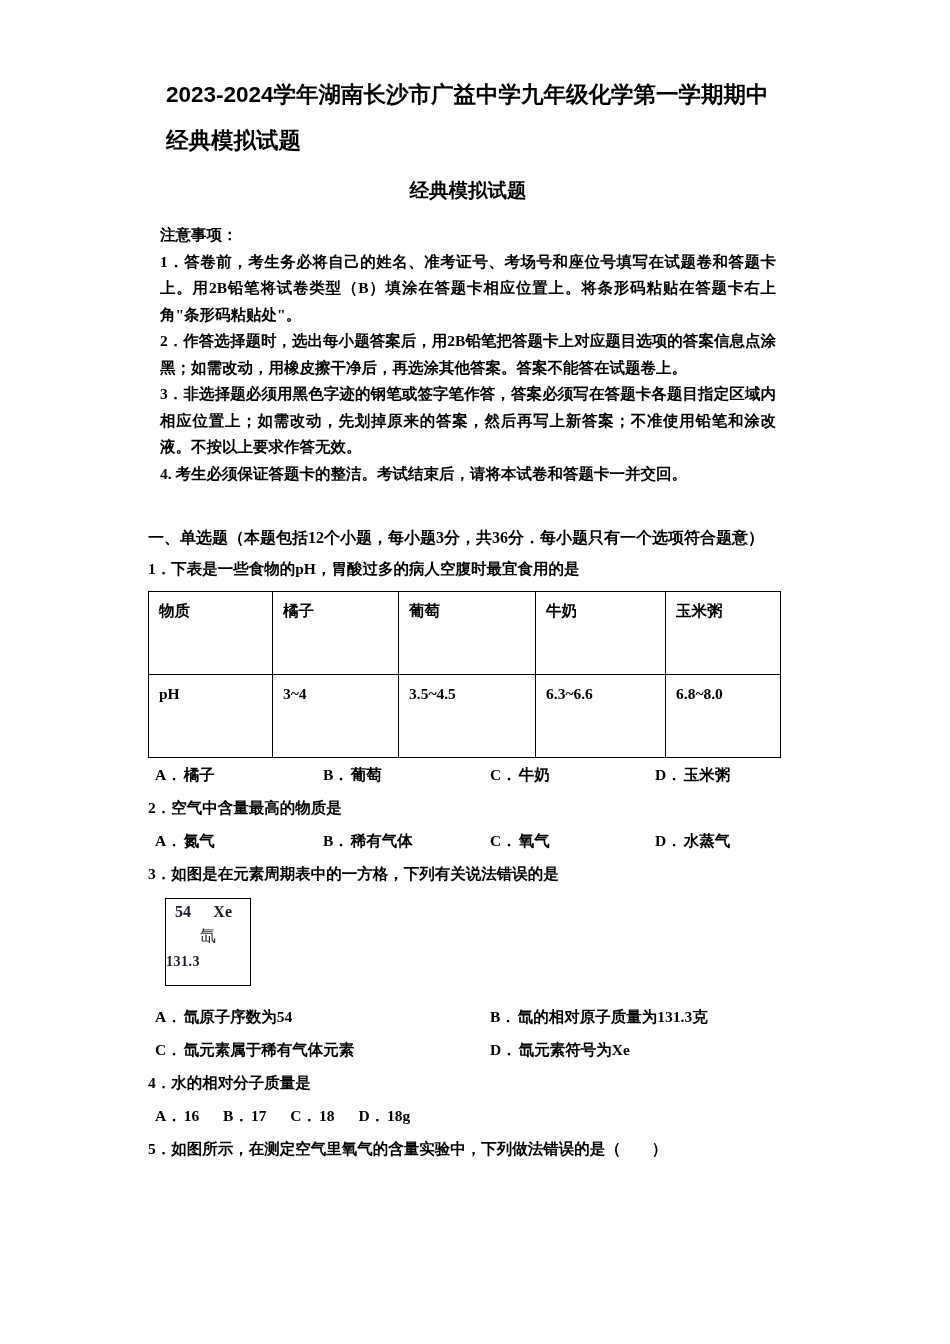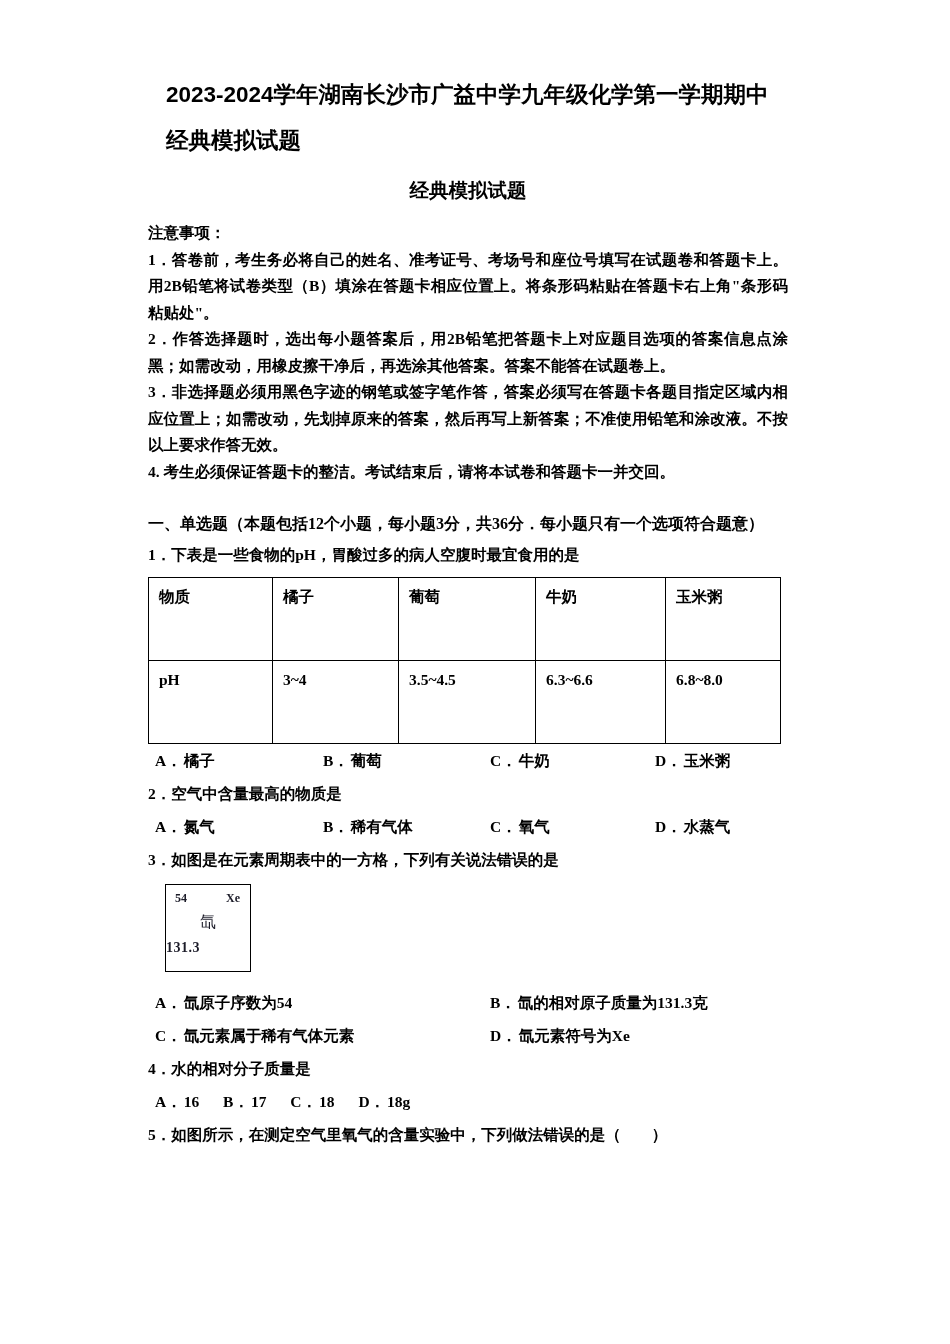--- a/index.html
+++ b/index.html
@@ -53,21 +53,21 @@
     margin: 6px 0 10px 0;
   }
 
   
   .notice {
     font-family: "Liberation Serif", "DejaVu Serif", serif;
     font-weight: bold;
     font-size: 15.5px;
     line-height: 26.5px;
     text-align: justify;
-    margin: 0;
+    margin: 12px;
   }
   .notice p { margin: 0; }
 
   .gap-lg { height: 26px; }
   .gap-md { height: 14px; }
 
   
   .section-head {
     font-family: "Liberation Serif", "DejaVu Serif", serif;
     font-weight: bold;
@@ -138,25 +138,25 @@
     width: 84px;
     height: 86px;
     border: 1.5px solid #000000;
     margin: 8px 0 0 17px;
     position: relative;
     font-family: "Liberation Serif", "DejaVu Serif", serif;
     color: #1b1b28;
   }
   .element-box .el-row-top {
     position: absolute;
-    top: 5px; left: 0; right: 0;
+    top: 5px; left: 0; right: 8px;
     display: flex;
     justify-content: space-between;
     padding: 0 10px 0 9px;
-    font-size: 12px;
+    font-size: 16px;
     font-weight: bold;
     line-height: 16px;
   }
   .element-box .el-name {
     position: absolute;
     top: 27px; left: 0; right: 0;
     text-align: center;
     font-size: 16px;
     line-height: 20px;
     font-weight: normal;

